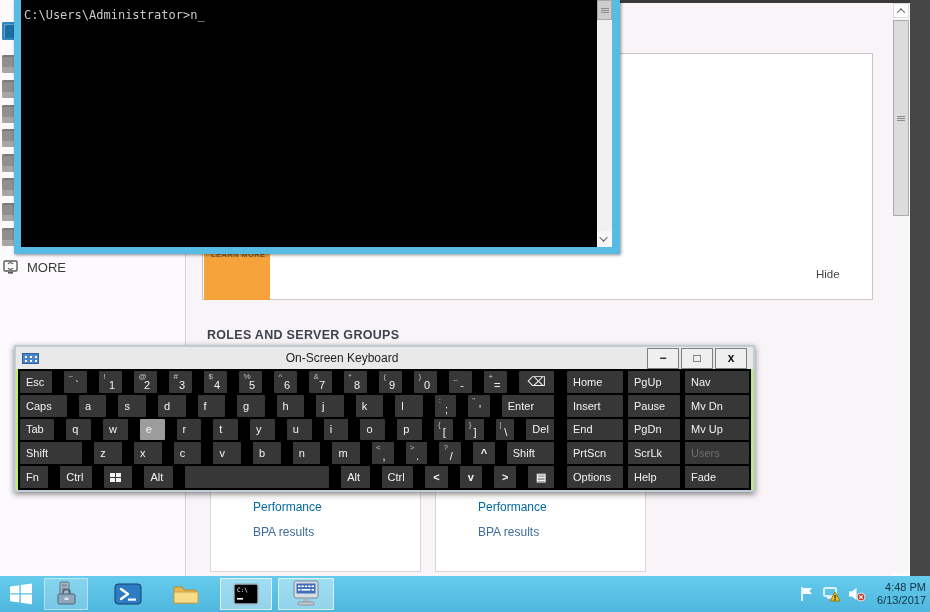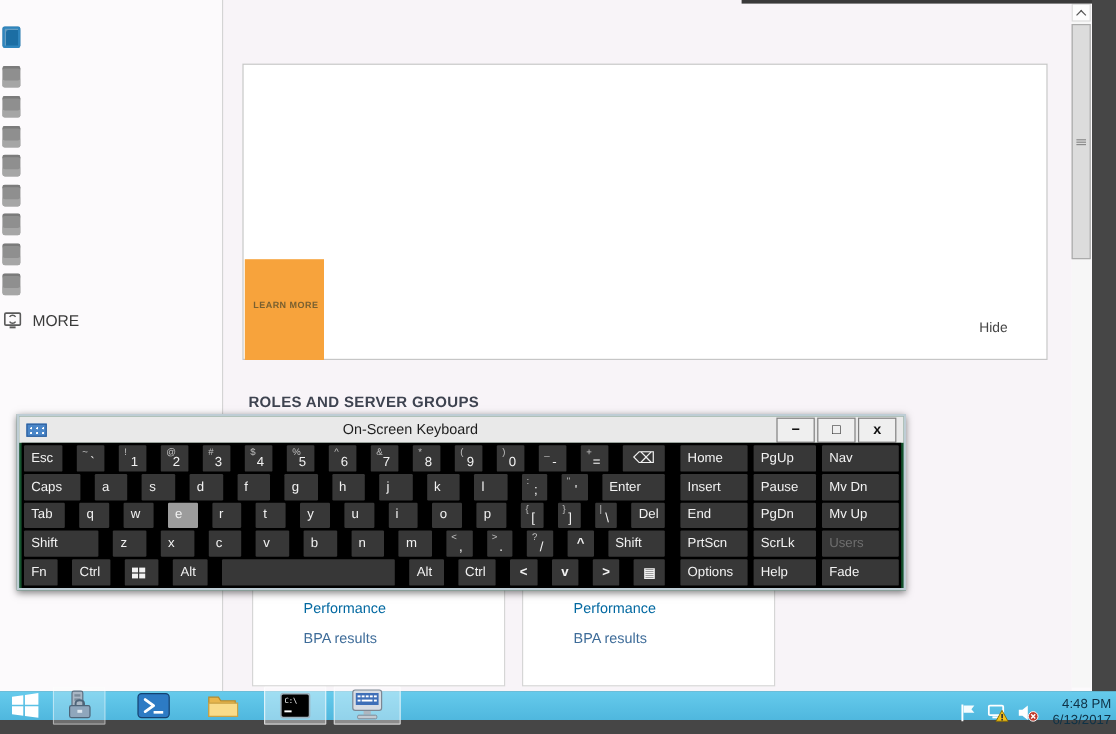--- a/index.html
+++ b/index.html
@@ -38,21 +38,21 @@
 
   
   #cmd-window{position:absolute;left:14px;top:0;width:606px;height:254px;background:#58BBE4;box-shadow:1px 1px 3px rgba(0,0,0,.45);}
   #cmd-screen{position:absolute;left:7px;top:0;width:576px;height:247px;background:#000;}
   #cmd-text{position:absolute;left:3px;top:8px;font-family:"DejaVu Sans Mono",monospace;font-size:12px;color:#C9C9C9;white-space:pre;}
   #cmd-scroll{position:absolute;left:583px;top:0;width:15px;height:247px;background:#F0F0F0;}
   #cmd-thumb{position:absolute;left:0;top:0;width:15px;height:20px;background:#CDCDCD;border:1px solid #A9A9A9;box-sizing:border-box;display:flex;align-items:center;justify-content:center;}
   #cmd-scroll-down{position:absolute;left:0;bottom:0;width:15px;height:16px;background:#F7F7F7;display:flex;align-items:center;justify-content:center;}
 
   
-  #osk{position:absolute;left:14px;top:345px;width:741px;height:147px;background:#14532d;border:2px solid #BECDD5;box-sizing:border-box;box-shadow:0 2px 6px rgba(0,0,0,.5);}
+  #osk{position:absolute;left:14px;top:345px;width:741px;height:147px;background:#bef264;border:2px solid #BECDD5;box-sizing:border-box;box-shadow:0 2px 6px rgba(0,0,0,.5);}
   #osk-titlebar{position:absolute;left:0;top:0;width:100%;height:22px;background:#E9E9E9;display:flex;align-items:center;box-sizing:border-box;padding:0 6px;}
   #osk-kb-icon{width:17px;height:11px;background:#4A86C8;border:1px solid #2D5F9E;box-sizing:border-box;
      background-image:radial-gradient(circle at 3px 3px,#fff .8px,transparent 1px),radial-gradient(circle at 8px 3px,#fff .8px,transparent 1px),radial-gradient(circle at 13px 3px,#fff .8px,transparent 1px),radial-gradient(circle at 3px 7px,#fff .8px,transparent 1px),radial-gradient(circle at 8px 7px,#fff .8px,transparent 1px),radial-gradient(circle at 13px 7px,#fff .8px,transparent 1px);}
   #osk-title{flex:1;text-align:center;font-size:12px;color:#1E1E1E;}
   .wbtn{width:30px;height:19px;border:1px solid #7F7F7F;background:#EFEFEF;display:flex;align-items:center;justify-content:center;font-size:12px;font-weight:bold;color:#111;margin-left:2px;cursor:pointer;line-height:1;}
   #osk-body{position:absolute;left:2px;top:22px;width:733px;height:121px;background:#000;padding:2px;box-sizing:border-box;display:flex;flex-direction:column;gap:2px;}
   .krow{display:flex;flex:1;gap:3px;}
   .kleft{flex:1;display:flex;gap:12px;margin-right:10px;}
   .kright{display:flex;gap:5px;}
   .key{position:relative;background:#373737;color:#F2F2F2;display:flex;align-items:center;padding-left:6px;font-size:11px;border-radius:1px;box-sizing:border-box;cursor:pointer;overflow:hidden;}
@@ -62,21 +62,21 @@
   .key.hl{background:#9C9C9C;}
   .key.dis{color:#6F6F6F;cursor:default;}
   .key.arr{justify-content:center;padding-left:0;font-weight:bold;}
   .key.bs{justify-content:center;padding-left:0;font-size:13px;}
   .skey{width:56px;}
   .skey.c1{width:56px;} .skey.c2{width:52px;} .skey.c3{width:64px;}
   .wgrid{display:grid;grid-template-columns:5px 5px;grid-template-rows:4px 4px;gap:1px;}
   .wgrid i{background:#F2F2F2;display:block;}
 
   
-  #taskbar{position:absolute;left:0;top:576px;width:930px;height:24px;background:linear-gradient(#66CBEC,#4FB7DE);z-index:50;display:flex;align-items:center;}
+  #taskbar{position:absolute;left:0;top:576px;width:930px;height:36px;background:linear-gradient(#66CBEC,#4FB7DE);z-index:50;display:flex;align-items:center;}
   .tb-btn{height:32px;margin:0 2px;display:flex;align-items:center;justify-content:center;cursor:pointer;border-radius:1px;}
   .tb-btn.framed{background:rgba(255,255,255,.22);box-shadow:inset 0 0 0 1px rgba(255,255,255,.45);}
   .tb-btn.active{background:rgba(255,255,255,.38);box-shadow:inset 0 0 0 1px rgba(255,255,255,.65);}
   #start-btn{width:38px;height:34px;margin-left:2px;}
   #tray{position:absolute;right:4px;top:0;height:36px;display:flex;align-items:center;gap:7px;}
   #tray-clock{text-align:right;font-size:11px;color:#0F3246;line-height:13px;margin-left:4px;cursor:default;}
   .trayicon{width:18px;height:18px;display:flex;align-items:center;justify-content:center;cursor:pointer;}
 </style>
 </head>
 <body>
@@ -129,20 +129,33 @@
           <span class="chev up"></span>
         </div>
       <div id="sm-thumb">
           <span class="grip"></span>
         </div>
     </div>
   </div>
 
   <div id="top-dark-strip"></div>
 
+  <div id="cmd-window">
+    <div id="cmd-screen">
+      <div id="cmd-text"><span>C:\Users\Administrator&gt;n</span><span>_</span></div>
+    </div>
+    <div id="cmd-scroll">
+      <div id="cmd-thumb">
+          <span class="grip"></span>
+        </div>
+      <div id="cmd-scroll-down">
+          <span class="chev down"></span>
+        </div>
+    </div>
+  </div>
 
   <div id="osk">
     <div id="osk-titlebar">
       <div id="osk-kb-icon"></div>
       <div id="osk-title">On-Screen Keyboard</div>
       <div class="wbtn">−</div>
       <div class="wbtn">□</div>
       <div class="wbtn">x</div>
     </div>
     <div id="osk-body">

